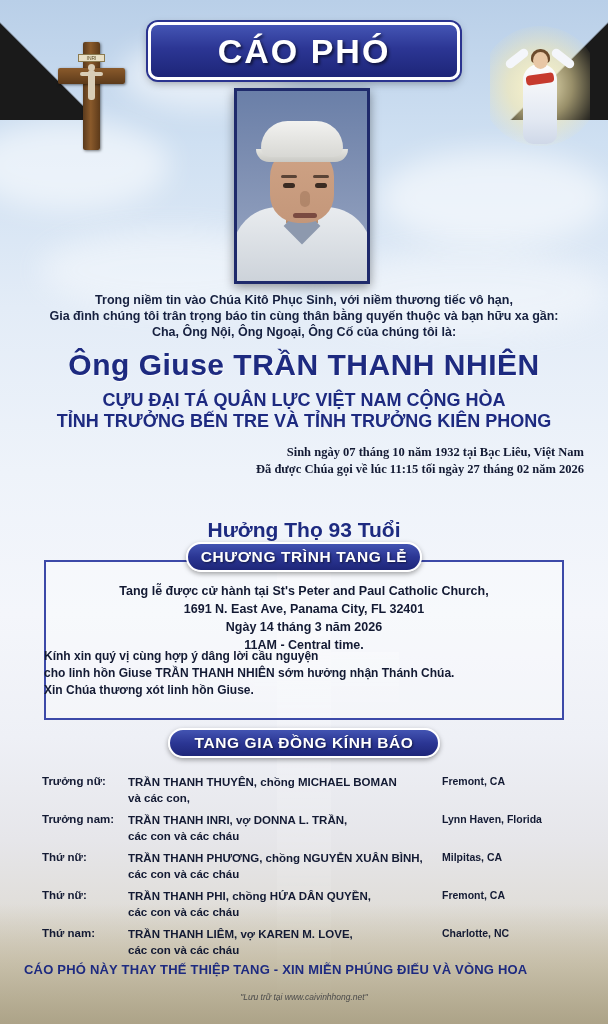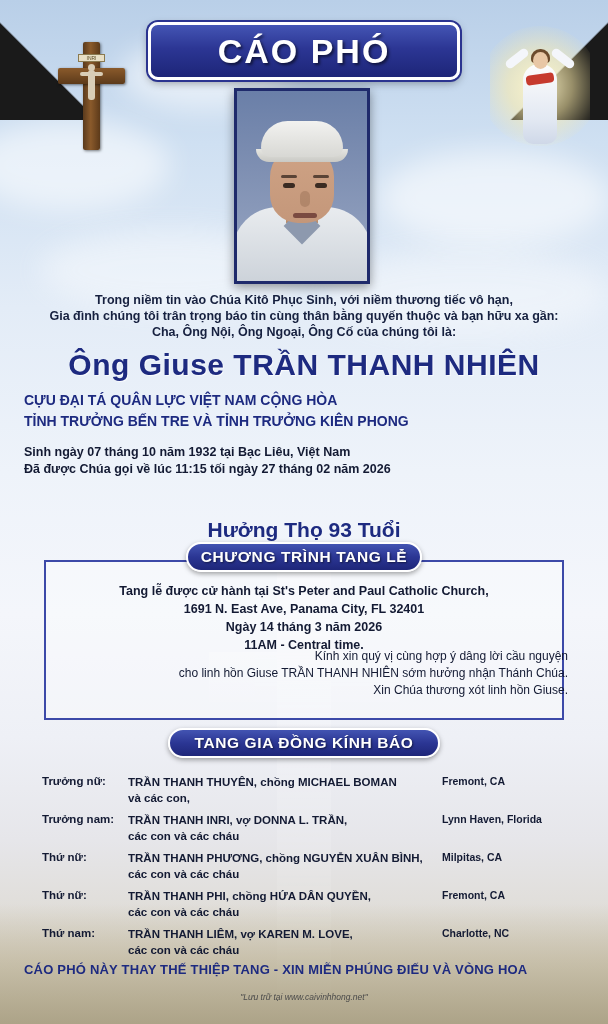--- a/index.html
+++ b/index.html
@@ -280,32 +280,34 @@
     position: absolute; left: 24px; top: 348px; width: 560px;
     text-align: center;
     color: #1d2a80;
     font-size: 30px;
     font-weight: bold;
     letter-spacing: 0.5px;
     text-shadow: 1px 1px 1px rgba(255,255,255,0.8);
   }
   .rank {
     position: absolute; left: 24px; top: 390px; width: 560px;
+    text-align: center;
     color: #1d2a80;
-    font-size: 14px;
+    font-size: 18px;
     font-weight: bold;
     line-height: 21px;
   }
   .dates {
     position: absolute; left: 24px; top: 444px; width: 560px;
-    text-align: left;
+    text-align: right;
     color: #131a33;
     font-size: 12.5px;
     font-weight: bold;
     line-height: 17px;
+    font-family: Liberation Serif, serif;
   }
   .age {
     position: absolute; left: 24px; top: 505px; width: 560px;
     text-align: center;
     color: #1d2a80;
     font-size: 21px;
     font-weight: bold;
     margin-top: 13px;
   }
 
@@ -332,22 +334,22 @@
     border: 2px solid #3c49a8;
     background: rgba(255,255,255,0.30);
   }
   .ceremony-body {
     position: absolute; left: 44px; top: 582px; width: 520px;
     text-align: center; color: #131a33;
     font-size: 12.5px; line-height: 18px; font-weight: bold;
   }
   .ceremony-prayer {
     position: absolute; left: 44px; top: 648px; width: 524px;
-    text-align: right; color: #131a33;
-    font-size: 12px; line-height: 17px; font-weight: normal;
+    text-align: left; color: #131a33;
+    font-size: 12px; line-height: 17px; font-weight: bold;
   }
 
   
   .family {
     position: absolute;
     left: 42px; top: 774px; width: 528px;
   }
   .fam-row {
     display: flex;
     margin-bottom: 6px;

